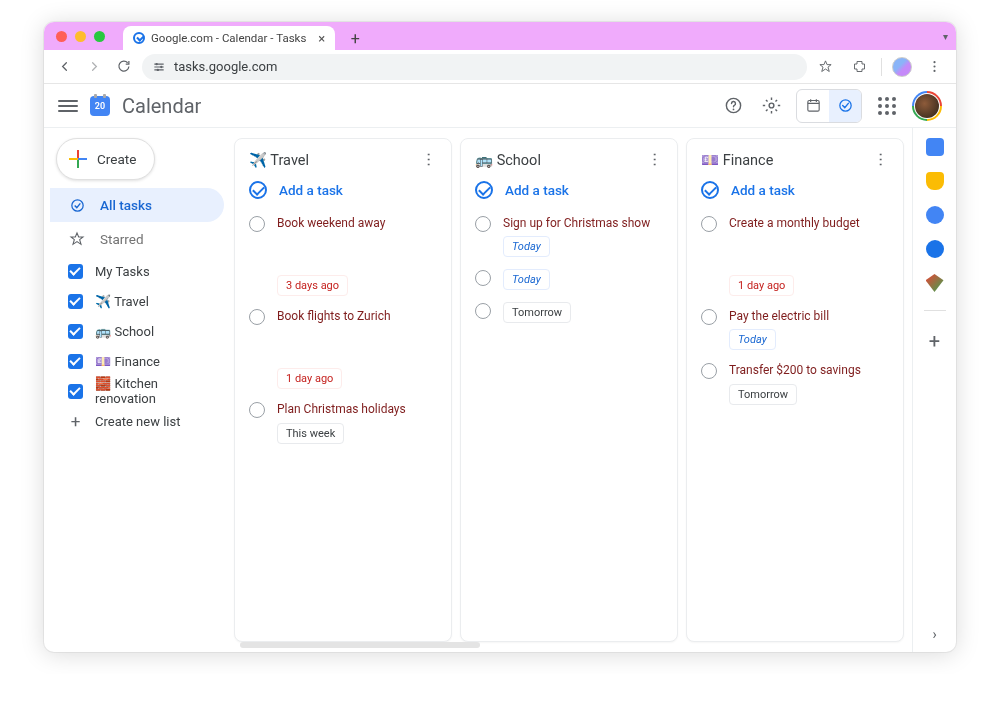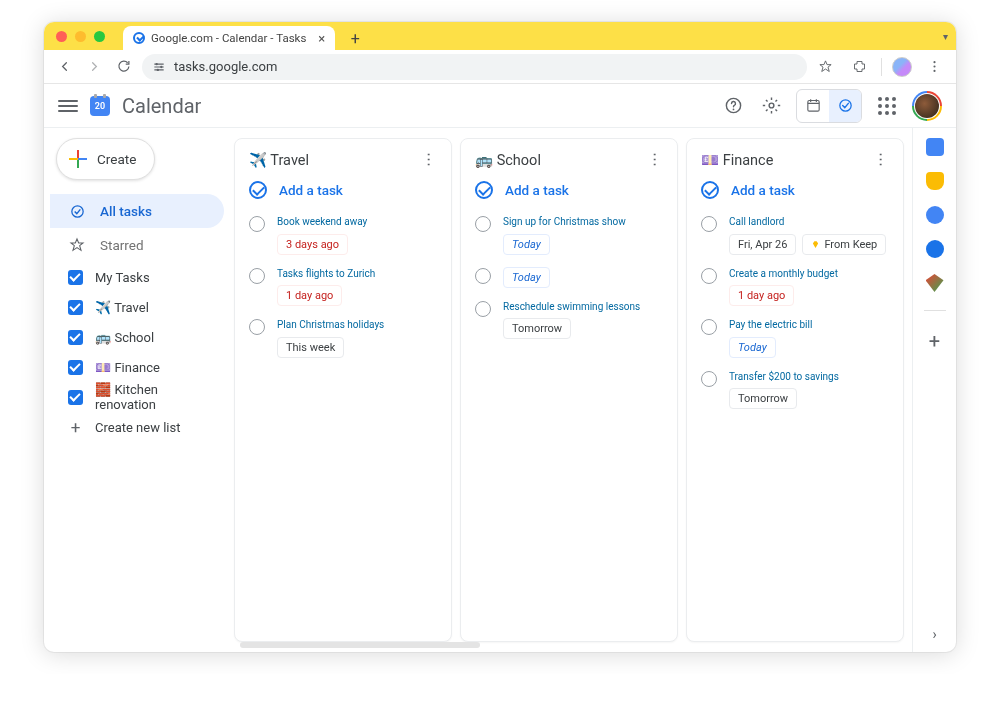--- a/index.html
+++ b/index.html
@@ -17,21 +17,21 @@
   box-shadow: 0 2px 24px rgba(0,0,0,0.15), 0 0 0 1px rgba(0,0,0,0.05);
   overflow: hidden;
   display: flex;
   flex-direction: column;
   background: #fff;
 }
 
 
 .tabbar {
   height: 28px;
-  background: #fde047;
+  background: #f0abfc;
   display: flex;
   align-items: center;
   position: relative;
 }
 .traffic { display: flex; gap: 8px; padding: 0 12px; }
 .dot { width: 11px; height: 11px; border-radius: 50%; }
 .tab {
   height: 24px;
   background: #fff;
   border-radius: 8px 8px 0 0;
@@ -141,21 +141,21 @@
 
 
 .main { flex:1; display:flex; overflow:hidden; }
 .sidebar {
   width:186px; padding:10px 6px; display:flex; flex-direction:column;
 }
 .create-btn {
   height:42px; border-radius:22px; border:1px solid #e0e0e0;
   box-shadow: 0 1px 3px rgba(0,0,0,0.12);
   display:flex; align-items:center; gap:10px;
-  padding:0 18px 0 12px; margin-left:6px; margin-bottom:14px;
+  padding:0 18px 0 12px; margin-left:6px; margin-bottom:8px;
   font-size:13.5px; color:#3c4043; width:fit-content; background:#fff;
 }
 .plus4 { position:relative; width:18px; height:18px; }
 .plus4::before, .plus4::after {
   content:""; position:absolute; background:#34a853;
 }
 .plus4::before{ left:8px; top:0; width:2px; height:18px; background:linear-gradient(#ea4335 50%,#34a853 50%);}
 .plus4::after{ top:8px; left:0; height:2px; width:18px; background:linear-gradient(90deg,#fbbc04 50%,#4285f4 50%);}
 
 .nav-item {
@@ -221,29 +221,29 @@
   transform:rotate(45deg);
 }
 .task {
   display:flex; gap:12px; padding:6px 8px; align-items:flex-start;
 }
 .task .circle {
   width:16px; height:16px; border:1.5px solid #9aa0a6; border-radius:50%;
   margin-top:1px; flex-shrink:0;
 }
 .task-body { display:flex; flex-direction:column; gap:5px; }
-.task-title { font-size:10px; color:#0369a1; line-height:1.35; }
+.task-title { font-size:12px; color:#7f1d1d; line-height:1.35; }
 .chips { display:flex; gap:6px; }
 .chip {
   font-size:11px; padding:3px 8px; border-radius:4px;
   border:1px solid #e8eaed; color:#3c4043;
   display:flex; align-items:center; gap:4px;
 }
 .chip.due { color:#1967d2; border-color:#e3ecfd;font-style:italic; }
-.chip.past { color:#c5221f; border-color:#fdeceb; }
+.chip.past { color:#c5221f; border-color:#fdeceb;margin-top:39px; }
 
 .rail {
   width:44px; border-left:1px solid #eceff1;
   display:flex; flex-direction:column; align-items:center; padding-top:10px; gap:16px;
 }
 .rail-ic { width:18px; height:18px; border-radius:4px; }
 .rail-sep { width:22px; height:1px; background:#e0e0e0; margin:2px 0; }
 .rail-spacer { flex:1; }
 .rail-chev { color:#5f6368; font-size:14px; padding-bottom:10px; }
 
@@ -445,21 +445,21 @@
           <div class="task-body">
             <span class="task-title">Book weekend away</span>
             <div class="chips">
                 <span class="chip past">3 days ago</span>
               </div>
           </div>
         </div>
         <div class="task">
           <span class="circle"></span>
           <div class="task-body">
-            <span class="task-title">Tasks flights to Zurich</span>
+            <span class="task-title">Book flights to Zurich</span>
             <div class="chips">
                 <span class="chip past">1 day ago</span>
               </div>
           </div>
         </div>
         <div class="task">
           <span class="circle"></span>
           <div class="task-body">
             <span class="task-title">Plan Christmas holidays</span>
             <div class="chips">
@@ -491,51 +491,35 @@
           <span class="circle"></span>
           <div class="task-body">
             <div class="chips">
                 <span class="chip due">Today</span>
               </div>
           </div>
         </div>
         <div class="task">
           <span class="circle"></span>
           <div class="task-body">
-            <span class="task-title">Reschedule swimming lessons</span>
             <div class="chips">
                 <span class="chip">Tomorrow</span>
               </div>
           </div>
         </div>
       </div>
 
       <div class="col">
         <div class="col-hdr">
           <span class="col-title">💷 Finance</span>
           <span class="more-dots">⋯</span>
         </div>
         <div class="add-task">
           <span class="ring"></span>
           <span>Add a task</span>
-        </div>
-        <div class="task">
-          <span class="circle"></span>
-          <div class="task-body">
-            <span class="task-title">Call landlord</span>
-            <div class="chips">
-              <span class="chip">Fri, Apr 26</span>
-              <span class="chip">
-                <svg width="9" height="9" viewBox="0 0 24 24">
-                    <path d="M9 3h6l4 6-7 12L5 9z" fill="#fbbc04"></path>
-                  </svg>
-                <span>From Keep</span>
-              </span>
-            </div>
-          </div>
         </div>
         <div class="task">
           <span class="circle"></span>
           <div class="task-body">
             <span class="task-title">Create a monthly budget</span>
             <div class="chips">
                 <span class="chip past">1 day ago</span>
               </div>
           </div>
         </div>

